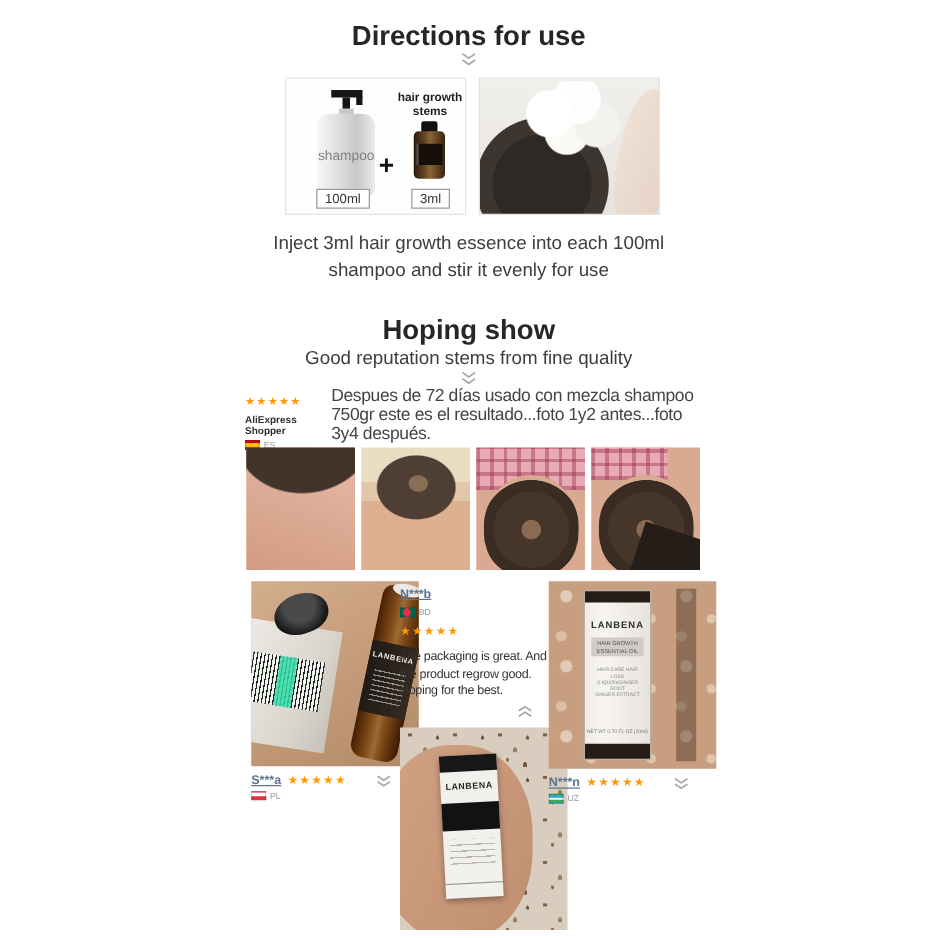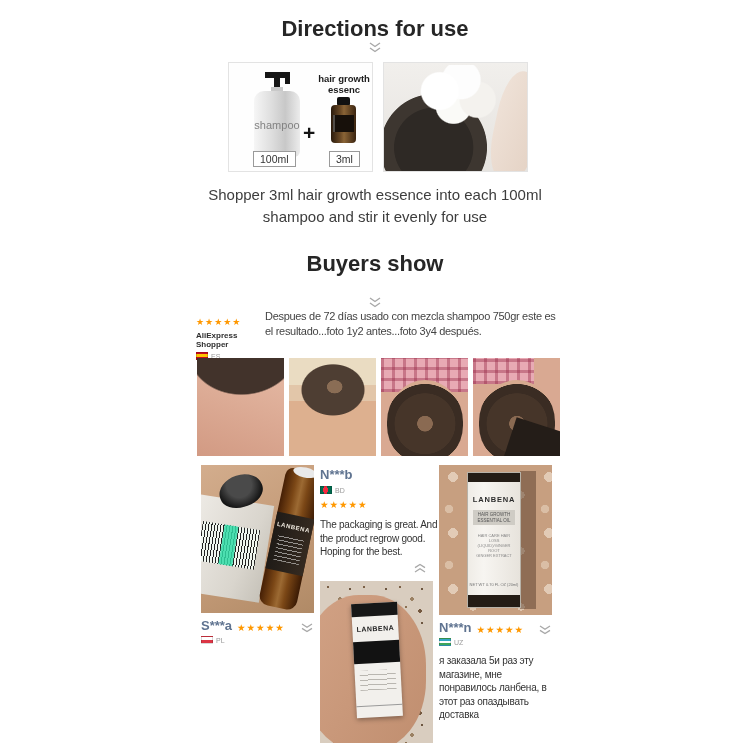--- a/index.html
+++ b/index.html
@@ -64,21 +64,21 @@
   .fr-left .stars{ font-size:9px; }
   .fr-name{ display:block; margin-top:2px; font-size:8px; font-weight:bold; color:#2f2f2f; }
   .flag-row{ display:flex; align-items:center; gap:3px; margin-top:3px; }
   .flag{ width:12px; height:8px; border:0.5px solid rgba(0,0,0,.15); flex:none; }
   .flag-es{ background:linear-gradient(180deg,#c60b1e 0 25%,#ffc400 25% 75%,#c60b1e 75%); }
   .flag-pl{ background:linear-gradient(180deg,#fff 0 50%,#dc3545 50%); }
   .flag-bd{ background:radial-gradient(circle 3px at 45% 50%, #f42a41 98%, rgba(0,0,0,0)), #006a4e; }
   .flag-uz{ background:linear-gradient(180deg,#33a6c4 0 33%,#fff 33% 66%,#3fa65c 66%); }
   .cc{ font-size:7px; color:#9a9a9a; }
   .fr-text{ position:absolute; left:265px; top:309px; width:296px;
-            font-size:11px; letter-spacing:-0.3px; line-height:15px; color:#444; }
+            font-size:14px; letter-spacing:-0.3px; line-height:15px; color:#444; }
 
   
   .strip{ position:absolute; left:197px; top:358px; display:flex; gap:5px; }
   .hp{ position:relative; width:87px; height:98px; overflow:hidden; background:#d9a992; }
   .hp1{ background:linear-gradient(200deg,#e6bba6,#d29a83); }
   .hp1::before{ content:""; position:absolute; left:-14px; top:-34px; width:124px; height:76px;
                 transform:rotate(-6deg);
                 background:radial-gradient(ellipse at 50% 32%, #42332b 0 62%, rgba(66,51,43,0) 64%); }
   .hp2{ background:linear-gradient(180deg,#eadcc2 0 28%,#e2c6a9 28% 44%,#ddb08f 44%); }
   .hp2::before{ content:""; position:absolute; left:2px; top:4px; width:84px; height:62px; border-radius:50%;
@@ -94,30 +94,30 @@
          background:
           radial-gradient(circle at 50% 52%, #8a6a52 0 13%, #463529 14% 52%, #3a2c23 53% 68%, rgba(0,0,0,0) 69%),
           #d7ab90; }
   .hp4::after{ content:""; position:absolute; right:-12px; bottom:-16px; width:64px; height:46px;
                transform:rotate(18deg); background:#241d18; }
 
   
   .col{ position:absolute; top:465px; width:113px; }
   .col1{ left:201px; } .col2{ left:320px; } .col3{ left:439px; }
   .rev-row{ display:flex; align-items:flex-end; gap:5px; margin-top:5px; }
-  .rev-name{ font-size:13px; font-weight:bold; color:#5f7390; }
+  .rev-name{ font-size:10px; font-weight:bold; color:#5f7390;text-decoration:underline; }
   .rev-row .stars{ font-size:9.5px; }
   .rev-row .chev{ margin-left:auto; }
   .rev-text{ margin-top:8px; width:118px; font-size:10px; letter-spacing:-0.25px;
              line-height:13.5px; color:#333; }
   .col2 .rev-name{ margin-top:1px; }
   .col2 .stars{ display:block; margin-top:5px; font-size:9.5px; }
   .chev-right{ text-align:right; margin-top:4px; padding-right:6px; }
 
-  .rphoto{ position:relative; width:113px; overflow:hidden; }
+  .rphoto{ position:relative; width:134px; overflow:hidden; }
 
   
   .photo-bottle{ height:148px; background:linear-gradient(150deg,#d3ad8d,#c39a77 55%,#b08a66); }
   .pb-box{ position:absolute; left:-16px; top:34px; width:82px; height:98px; transform:rotate(9deg);
            background:linear-gradient(105deg,#efece7,#d9d5cd 70%,#c6c2b9); }
   .pb-barcode{ position:absolute; left:14px; top:26px; width:58px; height:40px;
                background:repeating-linear-gradient(90deg,#222 0 1px,#f0f6ef 1px 3px); }
   .pb-stripe{ position:absolute; left:38%; top:0; width:24%; height:100%; background:#2fd9a5; opacity:.85; }
   .pb-cap{ position:absolute; left:18px; top:10px; width:44px; height:32px; transform:rotate(-18deg);
            border-radius:50% 50% 46% 46%;
@@ -189,40 +189,41 @@
       <div class="pump-head"></div>
       <div class="pump-tip"></div>
       <div class="pump-stem"></div>
       <div class="pump-neck"></div>
       <div class="pump-body"></div>
       <span class="shampoo-word">shampoo</span>
     </div>
     <span class="plus-sign">+</span>
     <div class="ess-name">
       <span>hair growth</span><br>
-      <span>essenc</span>
+      <span>stems</span>
     </div>
     <div>
       <div class="ess-cap"></div>
       <div class="ess-bottle"></div>
       <div class="ess-label"></div>
     </div>
     <span class="vol-box vol-100">100ml</span>
     <span class="vol-box vol-3">3ml</span>
   </div>
 
   <div class="wash">
     <div class="arm"></div>
     <div class="hair"></div>
     <div class="foam"></div>
   </div>
 
-  <p class="instruction">Shopper 3ml hair growth essence into each 100ml shampoo and stir it evenly for use</p>
-
-  <h2 class="sec-title" style="top:251px;">Buyers show</h2>
+  <p class="instruction">Inject 3ml hair growth essence into each 100ml shampoo and stir it evenly for use</p>
+
+  <h2 class="sec-title" style="top:251px;">Hoping show</h2>
+  <p class="sec-sub" style="top:278px;">Good reputation stems from fine quality</p>
   <div class="chev-wrap" style="top:297px;">
     <svg class="chev" width="16" height="11" viewBox="0 0 16 11">
         <path d="M3 1 L8 4.5 L13 1" fill="none" stroke="#a8a8a8" stroke-width="1.4"></path>
         <path d="M3 6 L8 9.5 L13 6" fill="none" stroke="#a8a8a8" stroke-width="1.4"></path>
       </svg>
   </div>
 
   <div class="fr-left">
     <span class="stars">★★★★★</span>
     <span class="fr-name">AliExpress Shopper</span>
@@ -326,16 +327,15 @@
       <span class="stars">★★★★★</span>
       <svg class="chev" width="14" height="10" viewBox="0 0 14 10">
           <path d="M2 1 L7 4.2 L12 1" fill="none" stroke="#a8a8a8" stroke-width="1.3"></path>
           <path d="M2 5.4 L7 8.6 L12 5.4" fill="none" stroke="#a8a8a8" stroke-width="1.3"></path>
         </svg>
     </div>
     <div class="flag-row">
       <span class="flag flag-uz"></span>
       <span class="cc">UZ</span>
     </div>
-    <p class="rev-text">я заказала 5и раз эту магазине, мне понравилось ланбена, в этот раз опаздывать доставка</p>
   </div>
 
 </div>
 
 </body></html>

